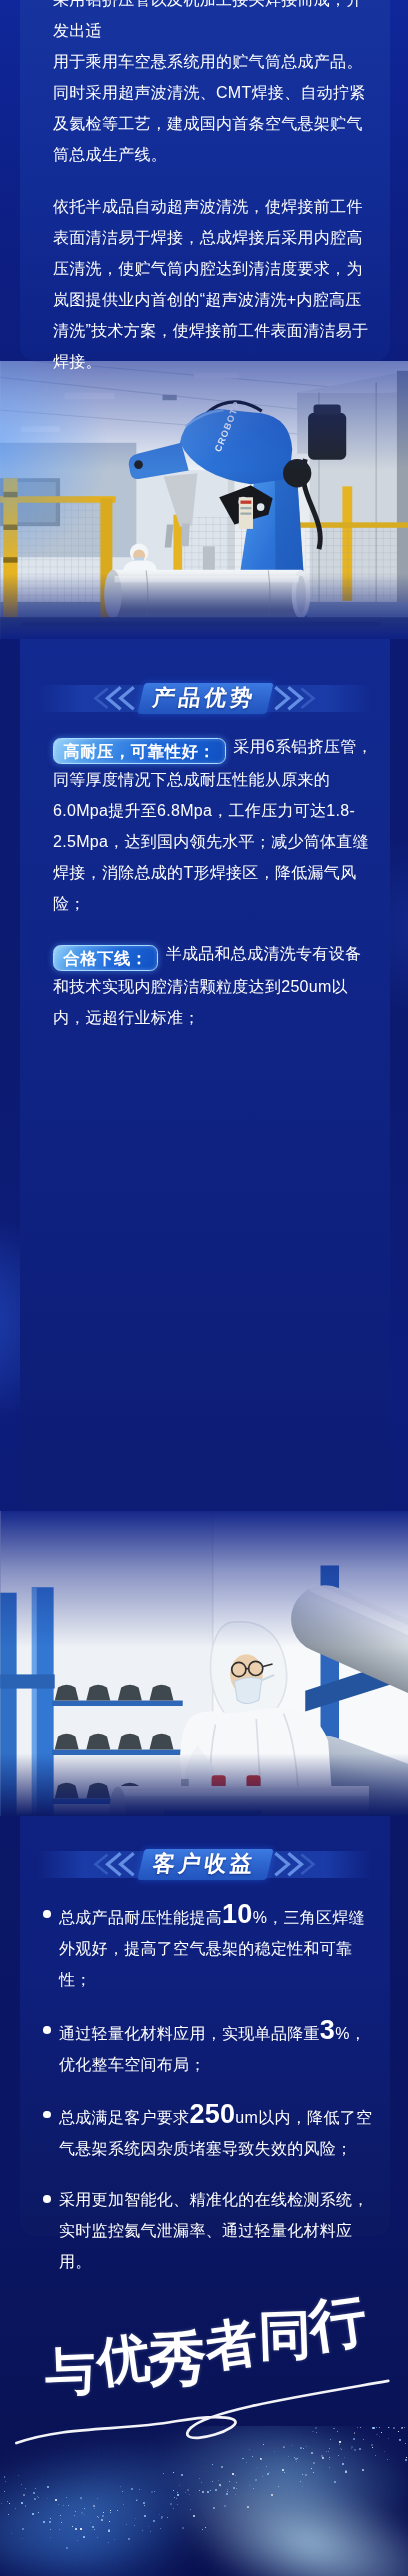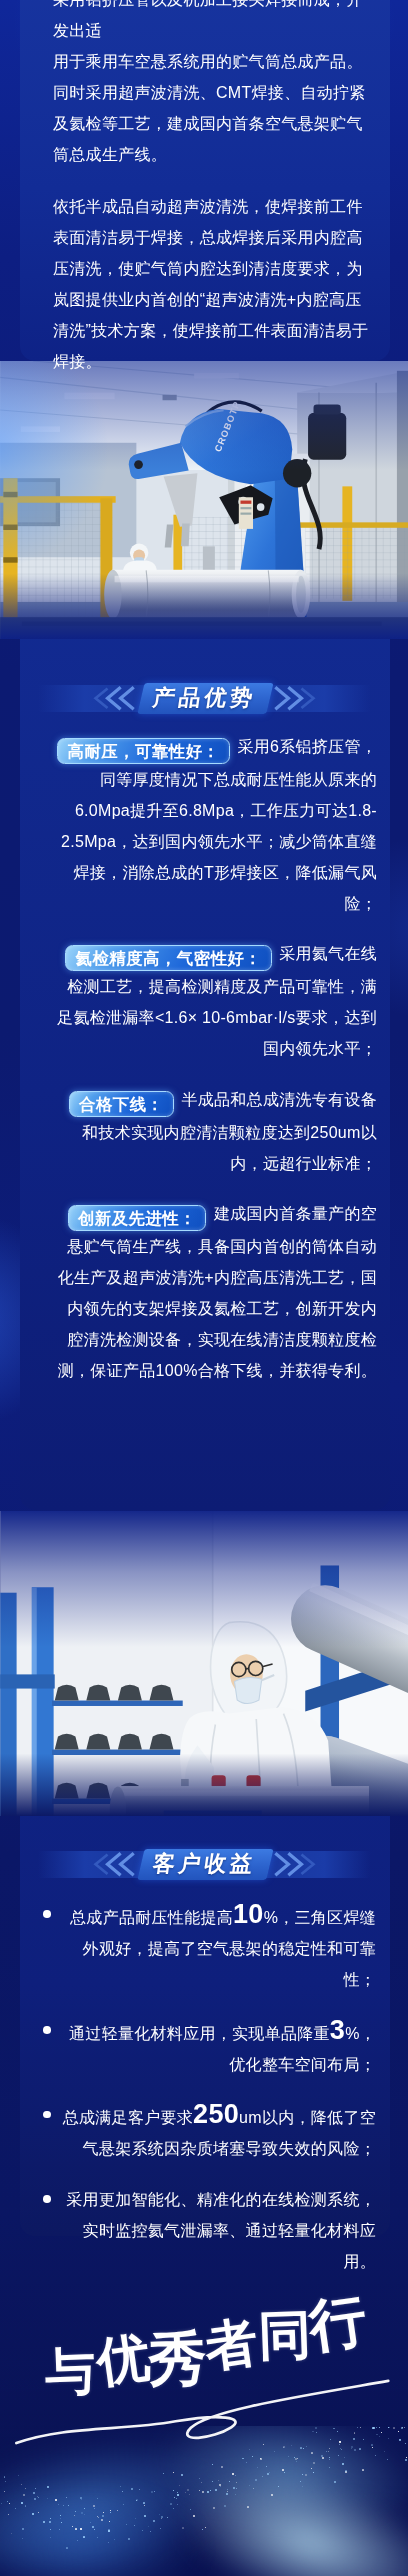--- a/index.html
+++ b/index.html
@@ -24,28 +24,28 @@
   .badge-band{position:absolute;left:38px;right:38px;top:1.6px;bottom:1.6px;
     background:linear-gradient(90deg,rgba(27,61,170,0) 0%,rgba(27,61,170,.95) 14%,rgba(23,52,150,.95) 50%,rgba(27,61,170,.95) 86%,rgba(27,61,170,0) 100%);}
   .badge-hex{position:absolute;left:50%;top:0;width:129px;height:30.5px;margin-left:-64px;
     transform:skewX(-13deg);background:linear-gradient(180deg,#3c7ae2 0%,#2c63cd 55%,#2254bd 100%);
     border-radius:2.7px;box-shadow:0 0 7.6px rgba(40,110,255,.45);}
   .badge-title{position:absolute;left:0;top:0;width:409px;height:30.5px;line-height:30.5px;text-align:center;
     font-size:22px;font-weight:bold;letter-spacing:3.8px;transform:skewX(-8deg);text-shadow:0 1.1px 2.2px rgba(0,20,80,.5);}
   .badge svg.chev{position:absolute;left:0;top:0;}
   
   .adv{top:731px;left:53px;width:324px;font-size:16px;line-height:31px;letter-spacing:0.3px;}
-  .adv-item{margin:0 0 19.6px 0;text-align:right;}
+  .adv-item{margin:0 0 19.6px 0;}
   .pill{display:inline-block;height:24px;line-height:24px;padding:0 9.3px;margin-right:7.6px;border-radius:7.6px;
     font-size:16.4px;font-weight:bold;vertical-align:-4.9px;letter-spacing:0.5px;
     background:linear-gradient(120deg,#9ad4fa 0%,#4f9dec 22%,#1e68da 58%,#0f4fc0 100%);
     border:1.1px solid #a6daff;box-shadow:0 0 6.5px rgba(90,170,255,.55), inset 0 0 4.4px rgba(255,255,255,.25);}
   
   .benefits{top:1899px;left:59px;width:317px;list-style:none;margin:0;padding:0;font-size:16px;line-height:31px;letter-spacing:0.3px;}
-  .benefits li{position:relative;margin:0 0 19.6px 0;text-align:right;}
+  .benefits li{position:relative;margin:0 0 19.6px 0;}
   .benefits li::before{content:'';position:absolute;left:-16px;top:11.4px;width:7.6px;height:7.6px;border-radius:50%;background:#fff;}
   .big{font-size:27px;font-weight:bold;}
   
   .slogan{top:2311px;left:0;width:409px;text-align:center;transform:rotate(-5deg);font-weight:bold;z-index:6;}
   .slogan span{display:inline-block;font-size:53px;letter-spacing:1.1px;text-shadow:0 0 3.3px rgba(255,255,255,.25);}
   .flourish{position:absolute;top:2360px;left:0;z-index:6;}
   
   .footer{position:absolute;top:2426px;left:0;width:409px;height:150px;overflow:hidden;z-index:4;}
   .fg{position:absolute;border-radius:50%;}
   .fg1{left:-71px;top:16.4px;width:316px;height:131px;background:radial-gradient(closest-side,rgba(90,170,255,.45),transparent);filter:blur(12px);transform:rotate(-10deg);}
@@ -280,23 +280,21 @@
         <path d="M197,10 L175,28 L197,46"></path>
           <path d="M553,10 L575,28 L553,46"></path>
       </g>
     </svg>
     <div class="badge-hex"></div>
     <div class="badge-title">产品优势</div>
   </div>
 
   <div class="content adv" id="adv-list">
       <div class="adv-item"><span class="pill">高耐压，可靠性好：</span><span>采用6系铝挤压管，同等厚度情况下总成耐压性能从原来的6.0Mpa提升至6.8Mpa，工作压力可达1.8-2.5Mpa，达到国内领先水平；减少筒体直缝焊接，消除总成的T形焊接区，降低漏气风险；</span></div>
-      <div class="adv-item"><span class="pill">氦检精度高，气密性好：</span><span>采用氦气在线检测工艺，提高检测精度及产品可靠性，满足氦检泄漏率&lt;1.6× 10-6mbar·l/s要求，达到国内领先水平；</span></div>
       <div class="adv-item"><span class="pill">合格下线：</span><span>半成品和总成清洗专有设备和技术实现内腔清洁颗粒度达到250um以内，远超行业标准；</span></div>
-      <div class="adv-item"><span class="pill">创新及先进性：</span><span>建成国内首条量产的空悬贮气筒生产线，具备国内首创的筒体自动化生产及超声波清洗+内腔高压清洗工艺，国内领先的支架焊接及氦检工艺，创新开发内腔清洗检测设备，实现在线清洁度颗粒度检测，保证产品100%合格下线，并获得专利。</span></div>
     </div>
 
   <div class="badge" style="top:1849px;">
     <div class="badge-band"></div>
     <svg class="chev" width="409" height="30.5" viewBox="0 0 750 56">
       <g stroke="#6f9df0" stroke-width="6" fill="none" opacity=".85">
         <path d="M245,8 L221,28 L245,48"></path>
           <path d="M221,8 L197,28 L221,48"></path>
         <path d="M505,8 L529,28 L505,48"></path>
           <path d="M529,8 L553,28 L529,48"></path>

